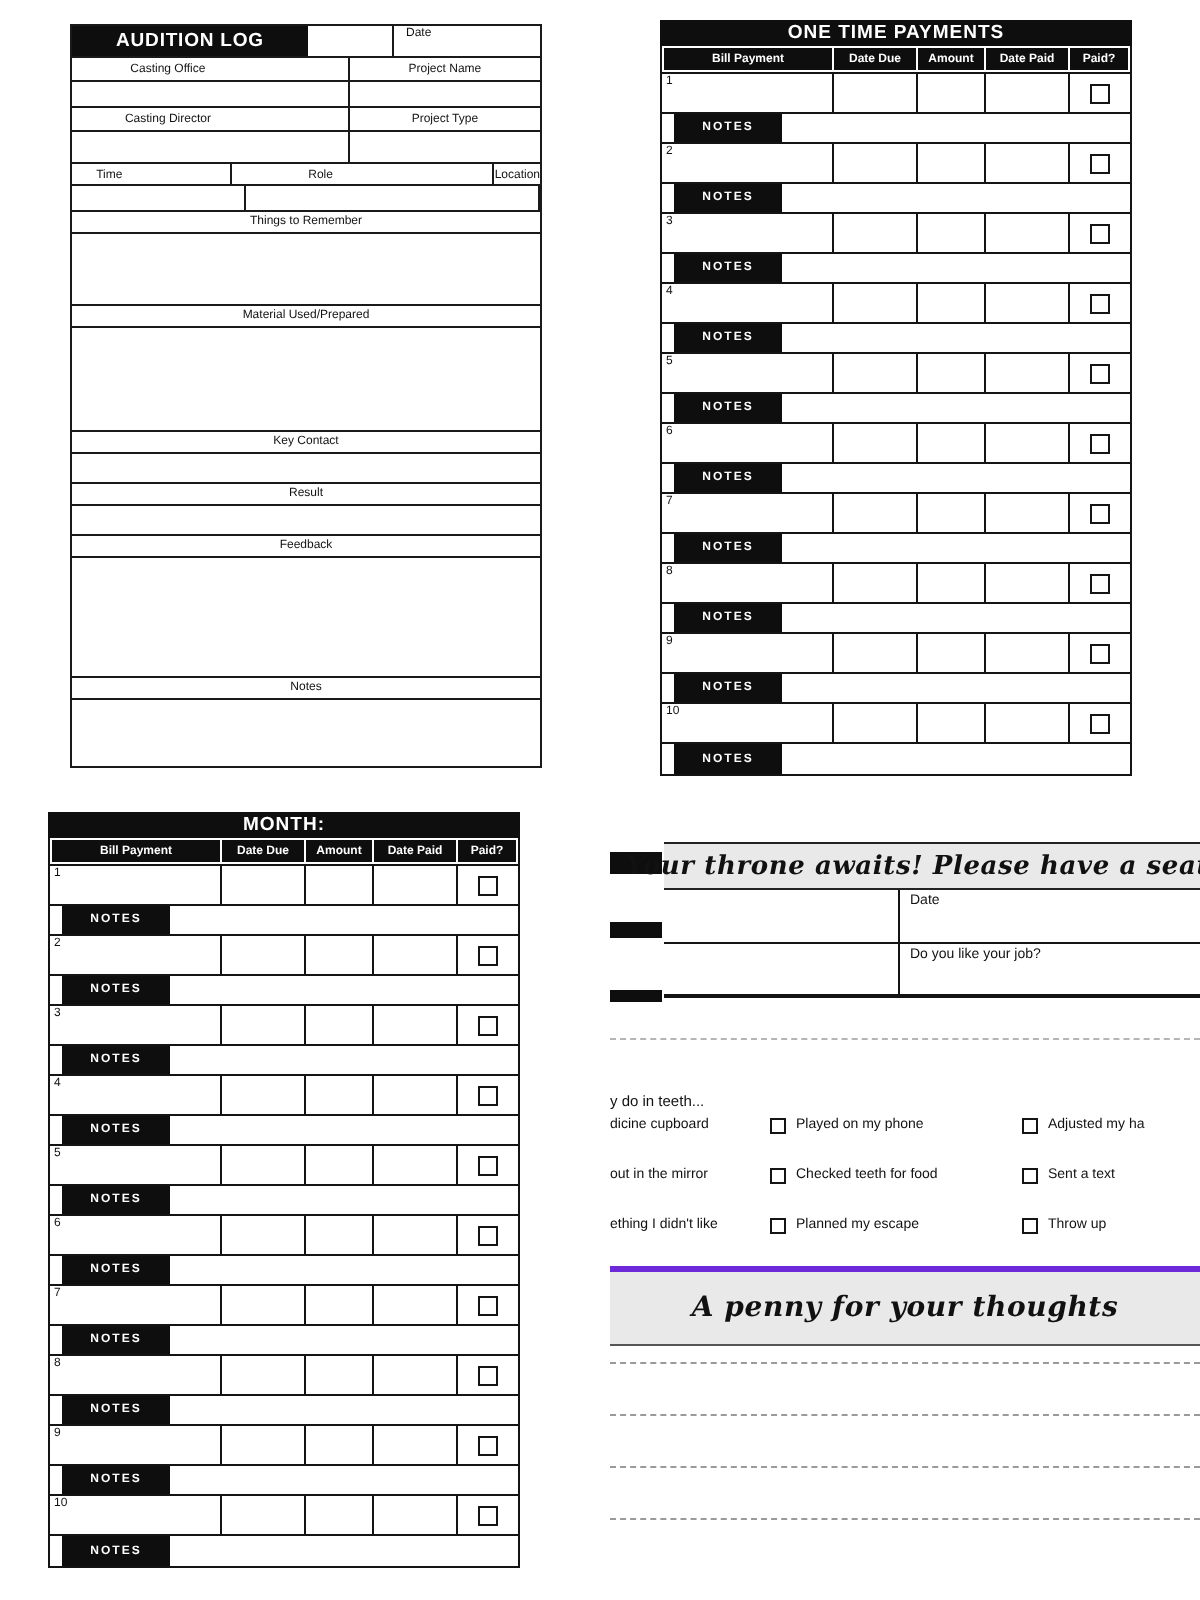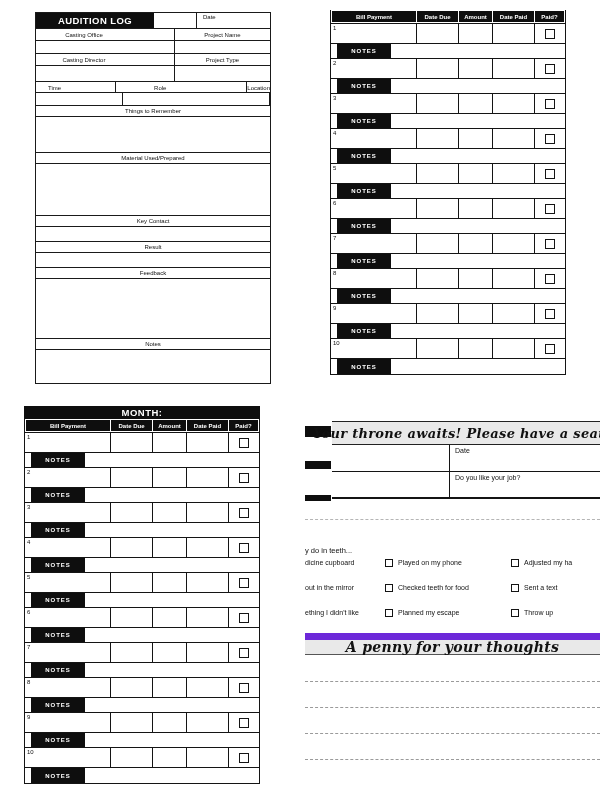--- a/index.html
+++ b/index.html
@@ -42,21 +42,21 @@
   div.pgroup:last-of-type .nrow { border-bottom:none; }
 
   
   #throne { left:305px; top:415px; width:295px; height:385px; overflow:hidden; }
   .stub { position:absolute; background:#0e0e0e; }
   .s1 { left:0; top:11px; width:26px; height:11px; }
   .s2 { left:0; top:46px; width:26px; height:8px; }
   .s3 { left:0; top:80px; width:26px; height:6px; }
   .t-banner { position:absolute; background:#e9e9e9; display:flex; align-items:center; justify-content:center; }
   .b1 { left:27px; right:0; top:6px; height:24px; border-top:1px solid #222; border-bottom:1px solid #222; }
-  .b2 { left:0; right:0; top:218px; height:22px; border-top:7px solid #6d28d9; border-bottom:1px solid #555; }
+  .b2 { left:0; right:0; top:218px; height:40px; border-top:3px solid #6d28d9; border-bottom:1px solid #555; }
   .script { font-family:"DejaVu Serif", serif; font-style:italic; font-weight:700; font-size:13px; letter-spacing:0.3px; white-space:nowrap; }
   .b2 .script { font-size:14px; }
   .qtable { position:absolute; left:27px; right:0; top:30px; height:54px; border-bottom:2px solid #141414; }
   .qrow { display:flex; height:27px; border-bottom:1px solid #141414; }
   .qrow.last { border-bottom:none; }
   .qleft { width:118px; border-right:1px solid #141414; }
   .qright { flex:1; font-size:7px; padding:2px 0 0 5px; }
   .dotline { position:absolute; left:0; right:0; border-top:1px dashed #b5b5b5; }
   .d1 { top:104px; }
   .intro { position:absolute; left:0; top:131px; font-size:7.5px; }
@@ -114,20 +114,21 @@
   <div class="al-row h15"></div>
   <div class="al-row h11 seclabel">Result</div>
   <div class="al-row h15"></div>
   <div class="al-row h11 seclabel">Feedback</div>
   <div class="al-row h60"></div>
   <div class="al-row h11 seclabel">Notes</div>
   <div class="al-row hfill"></div>
 </div>
 
 <div class="panel pay-panel" id="otp">
+  <div class="pay-title">ONE TIME PAYMENTS</div>
   <div class="pay-body">
     <div class="phead">
       <div class="ph bill">Bill Payment</div>
       <div class="ph dd">Date Due</div>
       <div class="ph amt">Amount</div>
       <div class="ph dp">Date Paid</div>
       <div class="ph paid">Paid?</div>
     </div>
 
       <div class="pgroup">

